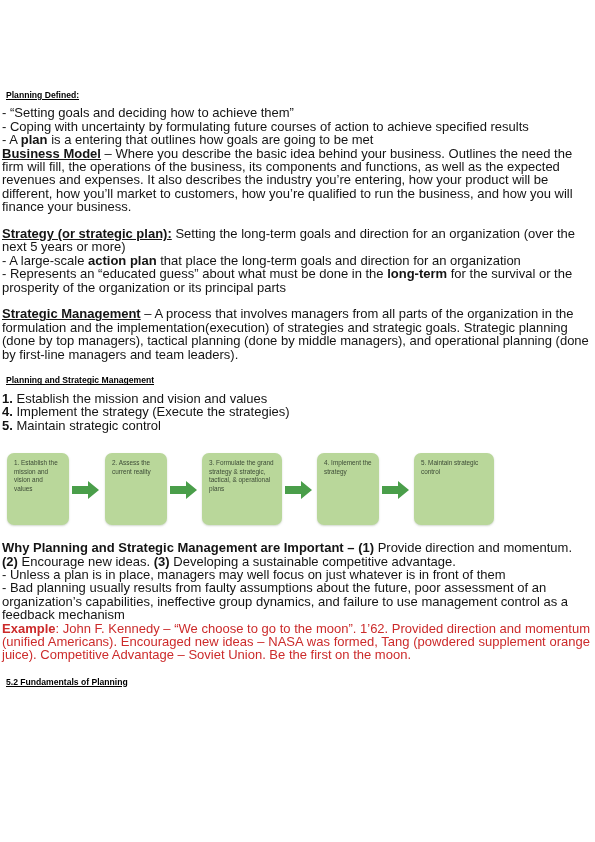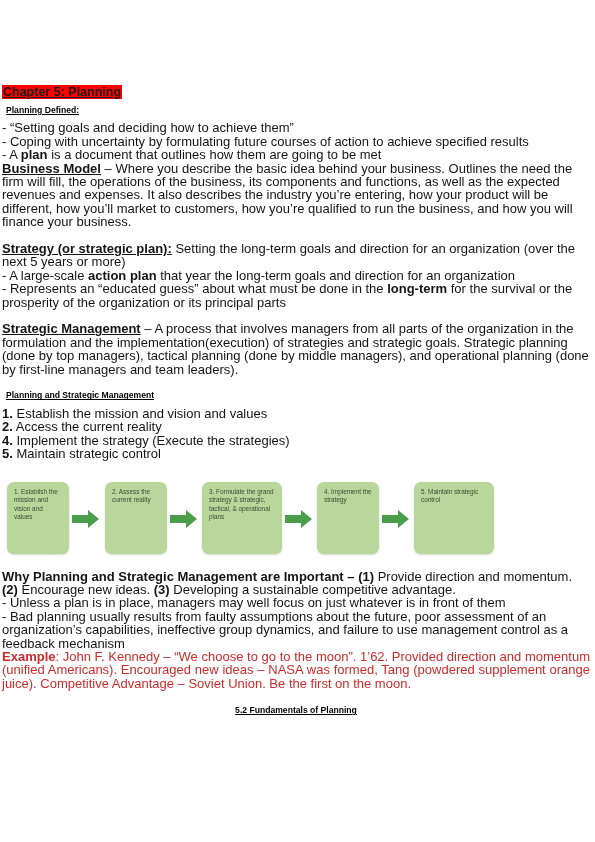--- a/index.html
+++ b/index.html
@@ -98,48 +98,46 @@
     box-shadow: 0 1px 2px rgba(120,140,110,0.35);
   }
   .flow-arrow {
     position: absolute;
     width: 28px;
     height: 22px;
   }
   .flow-arrow svg { display: block; }
 
   
-  .trailing { margin-top: 14px; text-align: center; }
+  .trailing { margin-top: 14px; }
 </style>
 </head>
 <body>
 
 <div class="page">
   <div class="content">
 
-    <h1 class="chapter-heading"><span class="hl">Chapter 5: Planning</span></h1>
 
 
     <p class="section-head">Planning Defined:</p>
     <p class="para">- “Setting goals and deciding how to achieve them”</p>
     <p class="para">- Coping with uncertainty by formulating future courses of action to achieve specified results</p>
-    <p class="para"><span>- A </span><span class="b">plan</span><span> is a document that outlines how them are going to be met</span></p>
+    <p class="para"><span>- A </span><span class="b">plan</span><span> is a entering that outlines how goals are going to be met</span></p>
 
 
     <p class="para"><span class="lead">Business Model</span><span> – Where you describe the basic idea behind your business. Outlines the need the firm will fill, the operations of the business, its components and functions, as well as the expected revenues and expenses. It also describes the industry you’re entering, how your product will be different, how you’ll market to customers, how you’re qualified to run the business, and how you will finance your business.</span></p>
 
     <p class="para gap"><span class="lead">Strategy (or strategic plan):</span><span> Setting the long-term goals and direction for an organization (over the next 5 years or more)</span></p>
-    <p class="para"><span>- A large-scale </span><span class="b">action plan</span><span> that year the long-term goals and direction for an organization</span></p>
+    <p class="para"><span>- A large-scale </span><span class="b">action plan</span><span> that place the long-term goals and direction for an organization</span></p>
     <p class="para"><span>- Represents an “educated guess” about what must be done in the </span><span class="b">long-term</span><span> for the survival or the prosperity of the organization or its principal parts</span></p>
 
     <p class="para gap"><span class="lead">Strategic Management</span><span> – A process that involves managers from all parts of the organization in the formulation and the implementation(execution) of strategies and strategic goals. Strategic planning (done by top managers), tactical planning (done by middle managers), and operational planning (done by first-line managers and team leaders).</span></p>
 
     <p class="section-head" style="margin-top:13.4px;">Planning and Strategic Management</p>
     <p class="para"><span class="num">1.</span><span> Establish the mission and vision and values</span></p>
-    <p class="para"><span class="num">2.</span><span> Access the current reality</span></p>
     <p class="para"><span class="num">4.</span><span> Implement the strategy (Execute the strategies)</span></p>
     <p class="para"><span class="num">5.</span><span> Maintain strategic control</span></p>
 
     <div class="flow">
       <div class="flow-box" id="fb0" style="left: 5px; width: 62px; height: 72px;"><span>1. Establish the mission and vision and values</span></div>
       <div class="flow-box" id="fb1" style="left: 103px; width: 62px; height: 72px;"><span>2. Assess the current reality</span></div>
       <div class="flow-box" id="fb2" style="left: 200px; width: 80px; height: 72px;"><span>3. Formulate the grand strategy &amp; strategic, tactical, &amp; operational plans</span></div>
       <div class="flow-box" id="fb3" style="left: 315px; width: 62px; height: 72px;"><span>4. Implement the strategy</span></div>
       <div class="flow-box" id="fb4" style="left: 412px; width: 80px; height: 72px;"><span>5. Maintain strategic control</span></div>
 

